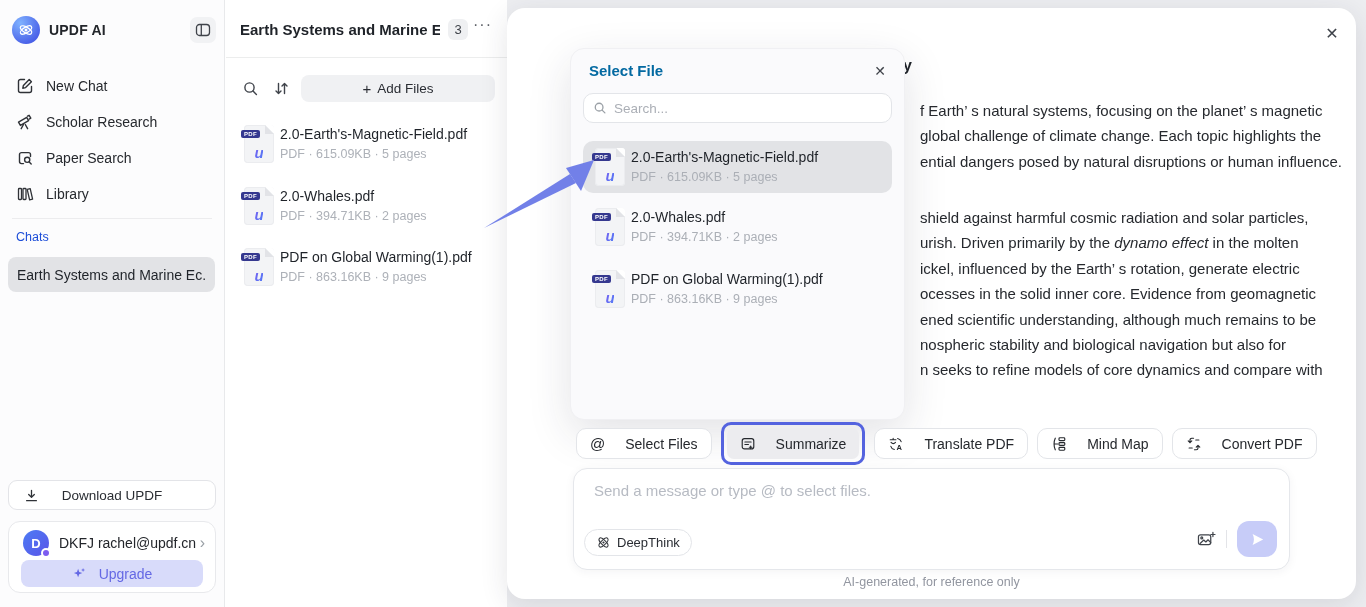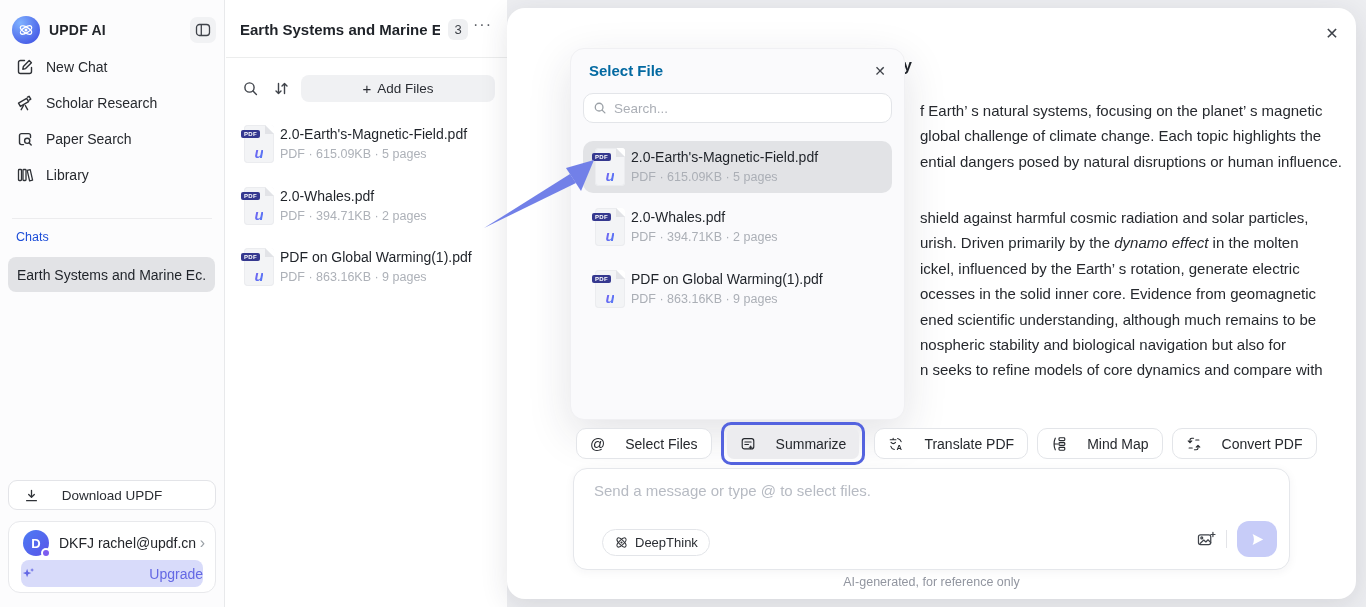--- a/index.html
+++ b/index.html
@@ -5,39 +5,39 @@
   * { margin:0; padding:0; box-sizing:border-box; }
   html,body { width:1366px; height:607px; overflow:hidden; }
   body { font-family:"Liberation Sans", sans-serif; background:#fff; color:#23262b; position:relative; }
 
   
   .sidebar { position:absolute; left:0; top:0; width:225px; height:607px; background:#fcfcfd; border-right:1px solid #e8e9eb; }
   .logo-row { position:absolute; left:12px; top:14px; right:8px; height:32px; display:flex; align-items:center; }
   .logo-badge { width:28px; height:28px; border-radius:50%; background:radial-gradient(circle at 30% 25%, #7fb2ff, #4a61e8 75%); display:flex; align-items:center; justify-content:center; }
   .logo-title { font-size:14px; font-weight:bold; margin-left:9px; letter-spacing:.2px; flex:1; }
   .collapse-btn { width:26px; height:26px; border-radius:7px; background:#f1f2f4; display:flex; align-items:center; justify-content:center; cursor:pointer; }
-  .nav { position:absolute; left:8px; right:8px; top:49px; }
+  .nav { position:absolute; left:8px; right:8px; top:68px; }
   .nav-item { height:36px; display:flex; align-items:center; padding:0 8px; border-radius:8px; cursor:pointer; }
   .nav-item .ic { width:18px; height:18px; margin-right:12px; display:flex; }
   .nav-item .lb { font-size:14px; color:#26292e; }
   .side-div { position:absolute; left:12px; right:12px; top:218px; height:1px; background:#ececee; }
   .chats-label { position:absolute; left:16px; top:230px; font-size:12.5px; color:#1d4ed8; }
   .chat-item { position:absolute; left:8px; right:9px; top:257px; height:35px; background:#e2e3e6; border-radius:8px; display:flex; align-items:center; padding:0 9px; cursor:pointer; }
   .chat-item .lb { font-size:14px; color:#1f2329; white-space:nowrap; overflow:hidden; }
   .dl-btn { position:absolute; left:8px; right:8px; top:480px; height:30px; background:#fff; border:1px solid #e3e4e8; border-radius:9px; display:flex; align-items:center; justify-content:center; cursor:pointer; }
   .dl-btn .ic { position:absolute; left:15px; display:flex; }
   .dl-btn .lb { font-size:13.5px; color:#2a2d33; }
   .account-card { position:absolute; left:8px; right:8px; top:521px; height:72px; border:1px solid #e8e9ec; border-radius:12px; background:#fff; }
   .acct-row { position:absolute; left:14px; right:10px; top:8px; height:26px; display:flex; align-items:center; cursor:pointer; }
   .avatar { width:26px; height:26px; border-radius:50%; background:linear-gradient(135deg,#4c7bf4,#5b55e8); color:#fff; font-size:13px; font-weight:bold; display:flex; align-items:center; justify-content:center; position:relative; }
   .avatar .mini { position:absolute; right:-2px; bottom:-2px; width:10px; height:10px; border-radius:50%; background:#fff; display:flex; align-items:center; justify-content:center; }
   .avatar .mini i { width:6px; height:6px; border-radius:50%; background:#7c5cf0; }
   .acct-name { flex:1; margin-left:10px; font-size:14px; color:#23262b; white-space:nowrap; overflow:hidden; }
   .chev { color:#9aa0a6; font-size:16px; line-height:1; }
-  .upgrade-btn { position:absolute; left:12px; right:12px; top:38px; height:27px; background:#d8dbfa; border-radius:8px; display:flex; align-items:center; justify-content:space-between; gap:12px; cursor:pointer; }
+  .upgrade-btn { position:absolute; left:12px; right:12px; top:38px; height:27px; background:#d8dbfa; border-radius:8px; display:flex; align-items:center; justify-content:center; gap:12px; cursor:pointer; }
   .upgrade-btn .lb { font-size:14px; color:#6468e4; }
 
   
   .files-panel { position:absolute; left:226px; top:0; width:281px; height:607px; background:#fff; }
   .fp-header { position:absolute; left:0; right:0; top:0; height:58px; border-bottom:1px solid #eceded; }
   .fp-title { position:absolute; left:14px; top:21px; font-size:15px; font-weight:bold; color:#1f2329; max-width:200px; white-space:nowrap; overflow:hidden; }
   .fp-badge { position:absolute; left:222px; top:19px; min-width:20px; height:21px; background:#eff0f2; border-radius:6px; font-size:13px; color:#3f434a; display:flex; align-items:center; justify-content:center; padding:0 4px; }
   .fp-more { position:absolute; left:247px; top:16px; font-size:16px; color:#5e6269; letter-spacing:1px; cursor:pointer; }
   .fp-toolbar { position:absolute; left:0; right:0; top:75px; height:28px; }
   .tb-ic { position:absolute; top:5px; cursor:pointer; display:flex; }
@@ -87,21 +87,21 @@
   .act-btn { height:31px; background:#fff; border:1px solid #e3e5e9; border-radius:10px; display:flex; align-items:center; gap:7px; padding:0 13px; cursor:pointer; white-space:nowrap; }
   .act-btn .lb { font-size:14px; color:#26292e;margin-left:13px; }
   .act-btn .ic { display:flex; }
   .sum-wrap { border:3px solid #5463df; border-radius:10px; padding:3px; }
   .sum-wrap .act-btn { background:#ececef; border:none; border-radius:7px; }
 
   
   .composer { position:absolute; left:66px; top:460px; width:717px; height:102px; background:#fff; border:1px solid #e5e7eb; border-radius:14px; box-shadow:0 2px 10px rgba(40,44,60,.05); }
   .composer .msg-input { position:absolute; left:20px; right:20px; top:13px; border:none; outline:none; font-size:15px; font-family:"Liberation Sans",sans-serif; color:#23262b; background:transparent; }
   .composer .msg-input::placeholder { color:#b7bbc3; }
-  .deepthink { position:absolute; left:28px; bottom:13px; height:27px; border:1px solid #e3e5e9; border-radius:14px; background:#fff; display:flex; align-items:center; gap:6px; padding:5px 11px; cursor:pointer; }
+  .deepthink { position:absolute; left:10px; bottom:13px; height:27px; border:1px solid #e3e5e9; border-radius:14px; background:#fff; display:flex; align-items:center; gap:6px; padding:5px 11px; cursor:pointer; }
   .deepthink .lb { font-size:13px; color:#2a2d33; }
   .comp-right { position:absolute; right:12px; bottom:12px; display:flex; align-items:center; gap:10px; }
   .img-btn { display:flex; cursor:pointer; }
   .vdiv { width:1px; height:18px; background:#e3e4e8; }
   .send-btn { width:40px; height:36px; border-radius:12px; background:#c7ccf8; display:flex; align-items:center; justify-content:center; cursor:pointer; }
 
   .ai-note { position:absolute; left:0; right:0; top:567px; text-align:center; font-size:12.5px; color:#9296a0; }
 
   svg { display:block; }
 </style>

